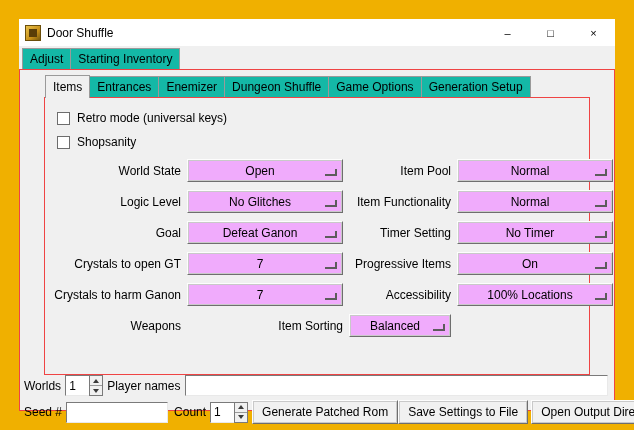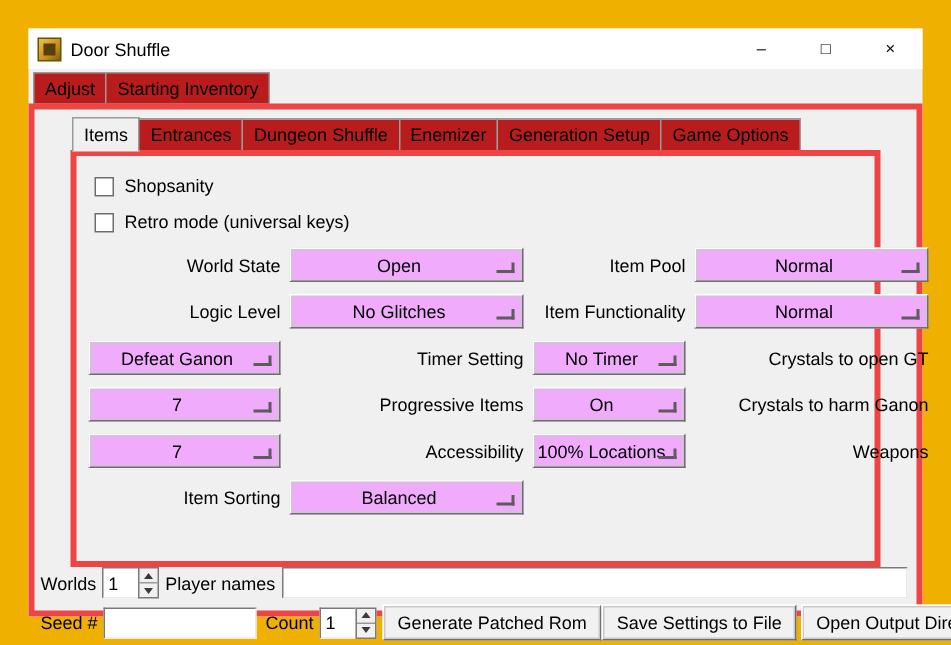--- a/index.html
+++ b/index.html
@@ -37,33 +37,33 @@
   .win-btn {
     width: 43px; height: 100%; border: none; background: transparent;
     font-size: 11px; font-family: "Liberation Sans", sans-serif;
     display: flex; align-items: center; justify-content: center; cursor: default;
   }
 
   
   .tabrow { display: flex; align-items: flex-end; position: relative; z-index: 2; }
   .tab {
     border: 1px solid #9a9a9a; border-bottom: none;
-    background: #b91c1c;
+    background: #14b8a6;
     padding: 3px 7px 3px;
     margin-right: -1px;
     white-space: nowrap;
     cursor: default;
   }
   .tab.active {
     background: var(--face, #f0f0f0);
     padding-top: 4px; padding-bottom: 4px;
     margin-bottom: -1px;
   }
   .pane {
-    border: 4px solid #ef4444;
+    border: 1px solid #ef4444;
     background: var(--face, #f0f0f0);
     position: relative; z-index: 1;
   }
 
   .outer-tabs { padding-left: 3px; margin-top: 2px; }
   .outer-pane { flex: 1; display: flex; flex-direction: column; padding: 5px 24px 5px 24px; min-height: 0; }
 
   .inner-tabs { padding-left: 1px; }
   .inner-pane { height: 278px; padding: 8px; flex: 0 0 auto; }
 
@@ -165,36 +165,36 @@
     <div class="tabrow outer-tabs">
       <div class="tab">Adjust</div>
       <div class="tab">Starting Inventory</div>
     </div>
 
     <div class="pane outer-pane">
 
       <div class="tabrow inner-tabs">
         <div class="tab active">Items</div>
         <div class="tab">Entrances</div>
+        <div class="tab">Enemizer</div>
         <div class="tab">Dungeon Shuffle</div>
-        <div class="tab">Enemizer</div>
+        <div class="tab">Game Options</div>
         <div class="tab">Generation Setup</div>
-        <div class="tab">Game Options</div>
       </div>
 
       <div class="pane inner-pane">
 
+        <div class="check-row">
+          <div class="checkbox"></div>
+          <span class="check-label">Retro mode (universal keys)</span>
+        </div>
         <div class="check-row">
           <div class="checkbox"></div>
           <span class="check-label">Shopsanity</span>
         </div>
-        <div class="check-row">
-          <div class="checkbox"></div>
-          <span class="check-label">Retro mode (universal keys)</span>
-        </div>
 
         <div class="opt-grid">
 
           <span class="optlabel">World State</span>
           <div class="dropdown">
             <span class="dropval">Open</span>
             <span class="menu-indicator"></span>
           </div>
           <span class="optlabel">Item Pool</span>
           <div class="dropdown">
@@ -206,20 +206,21 @@
           <div class="dropdown">
             <span class="dropval">No Glitches</span>
             <span class="menu-indicator"></span>
           </div>
           <span class="optlabel">Item Functionality</span>
           <div class="dropdown">
             <span class="dropval">Normal</span>
             <span class="menu-indicator"></span>
           </div>
 
+          <span class="optlabel">Goal</span>
           <div class="dropdown">
             <span class="dropval">Defeat Ganon</span>
             <span class="menu-indicator"></span>
           </div>
           <span class="optlabel">Timer Setting</span>
           <div class="dropdown">
             <span class="dropval">No Timer</span>
             <span class="menu-indicator"></span>
           </div>
 

